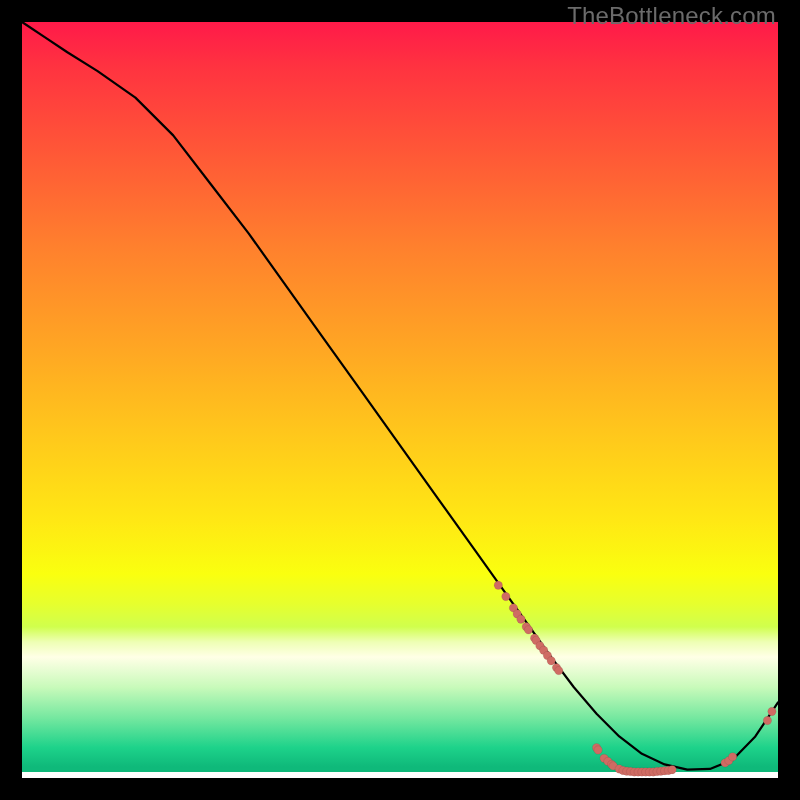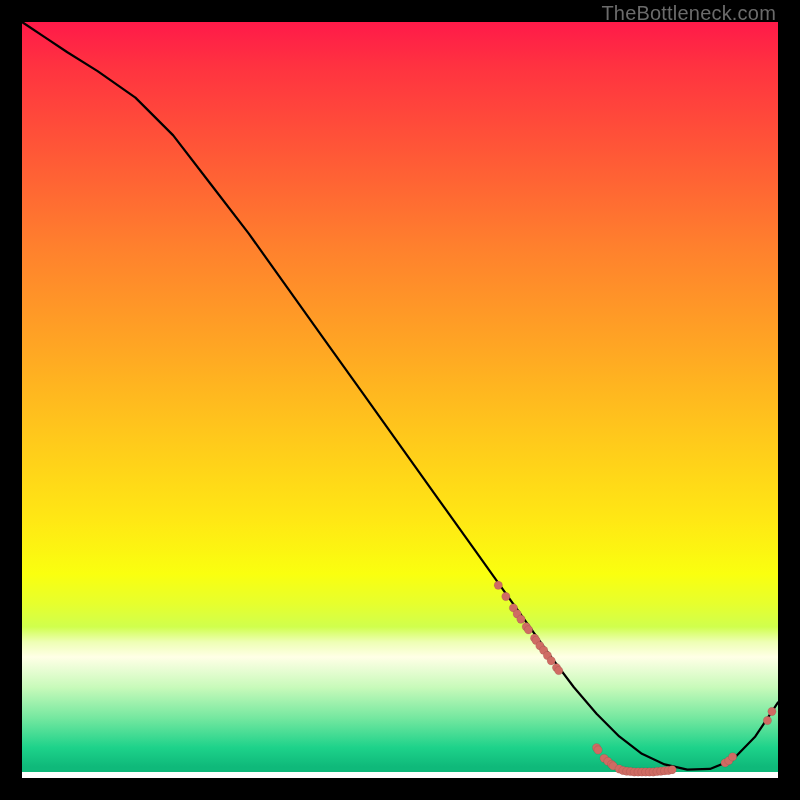--- a/index.html
+++ b/index.html
@@ -38,21 +38,21 @@
       #ffffff 99.2%,
       #ffffff 100%
     );
     box-sizing: border-box;
   }
   .watermark {
     position: absolute;
     top: 2px;
     right: 24px;
     color: #6b6b6b;
-    font-size: 20px;
+    font-size: 24px;
     font-weight: 500;
     letter-spacing: 0.2px;
     user-select: none;
   }
   svg.plot {
     position: absolute;
     left: 0;
     top: 0;
     width: 756px;
     height: 756px;

